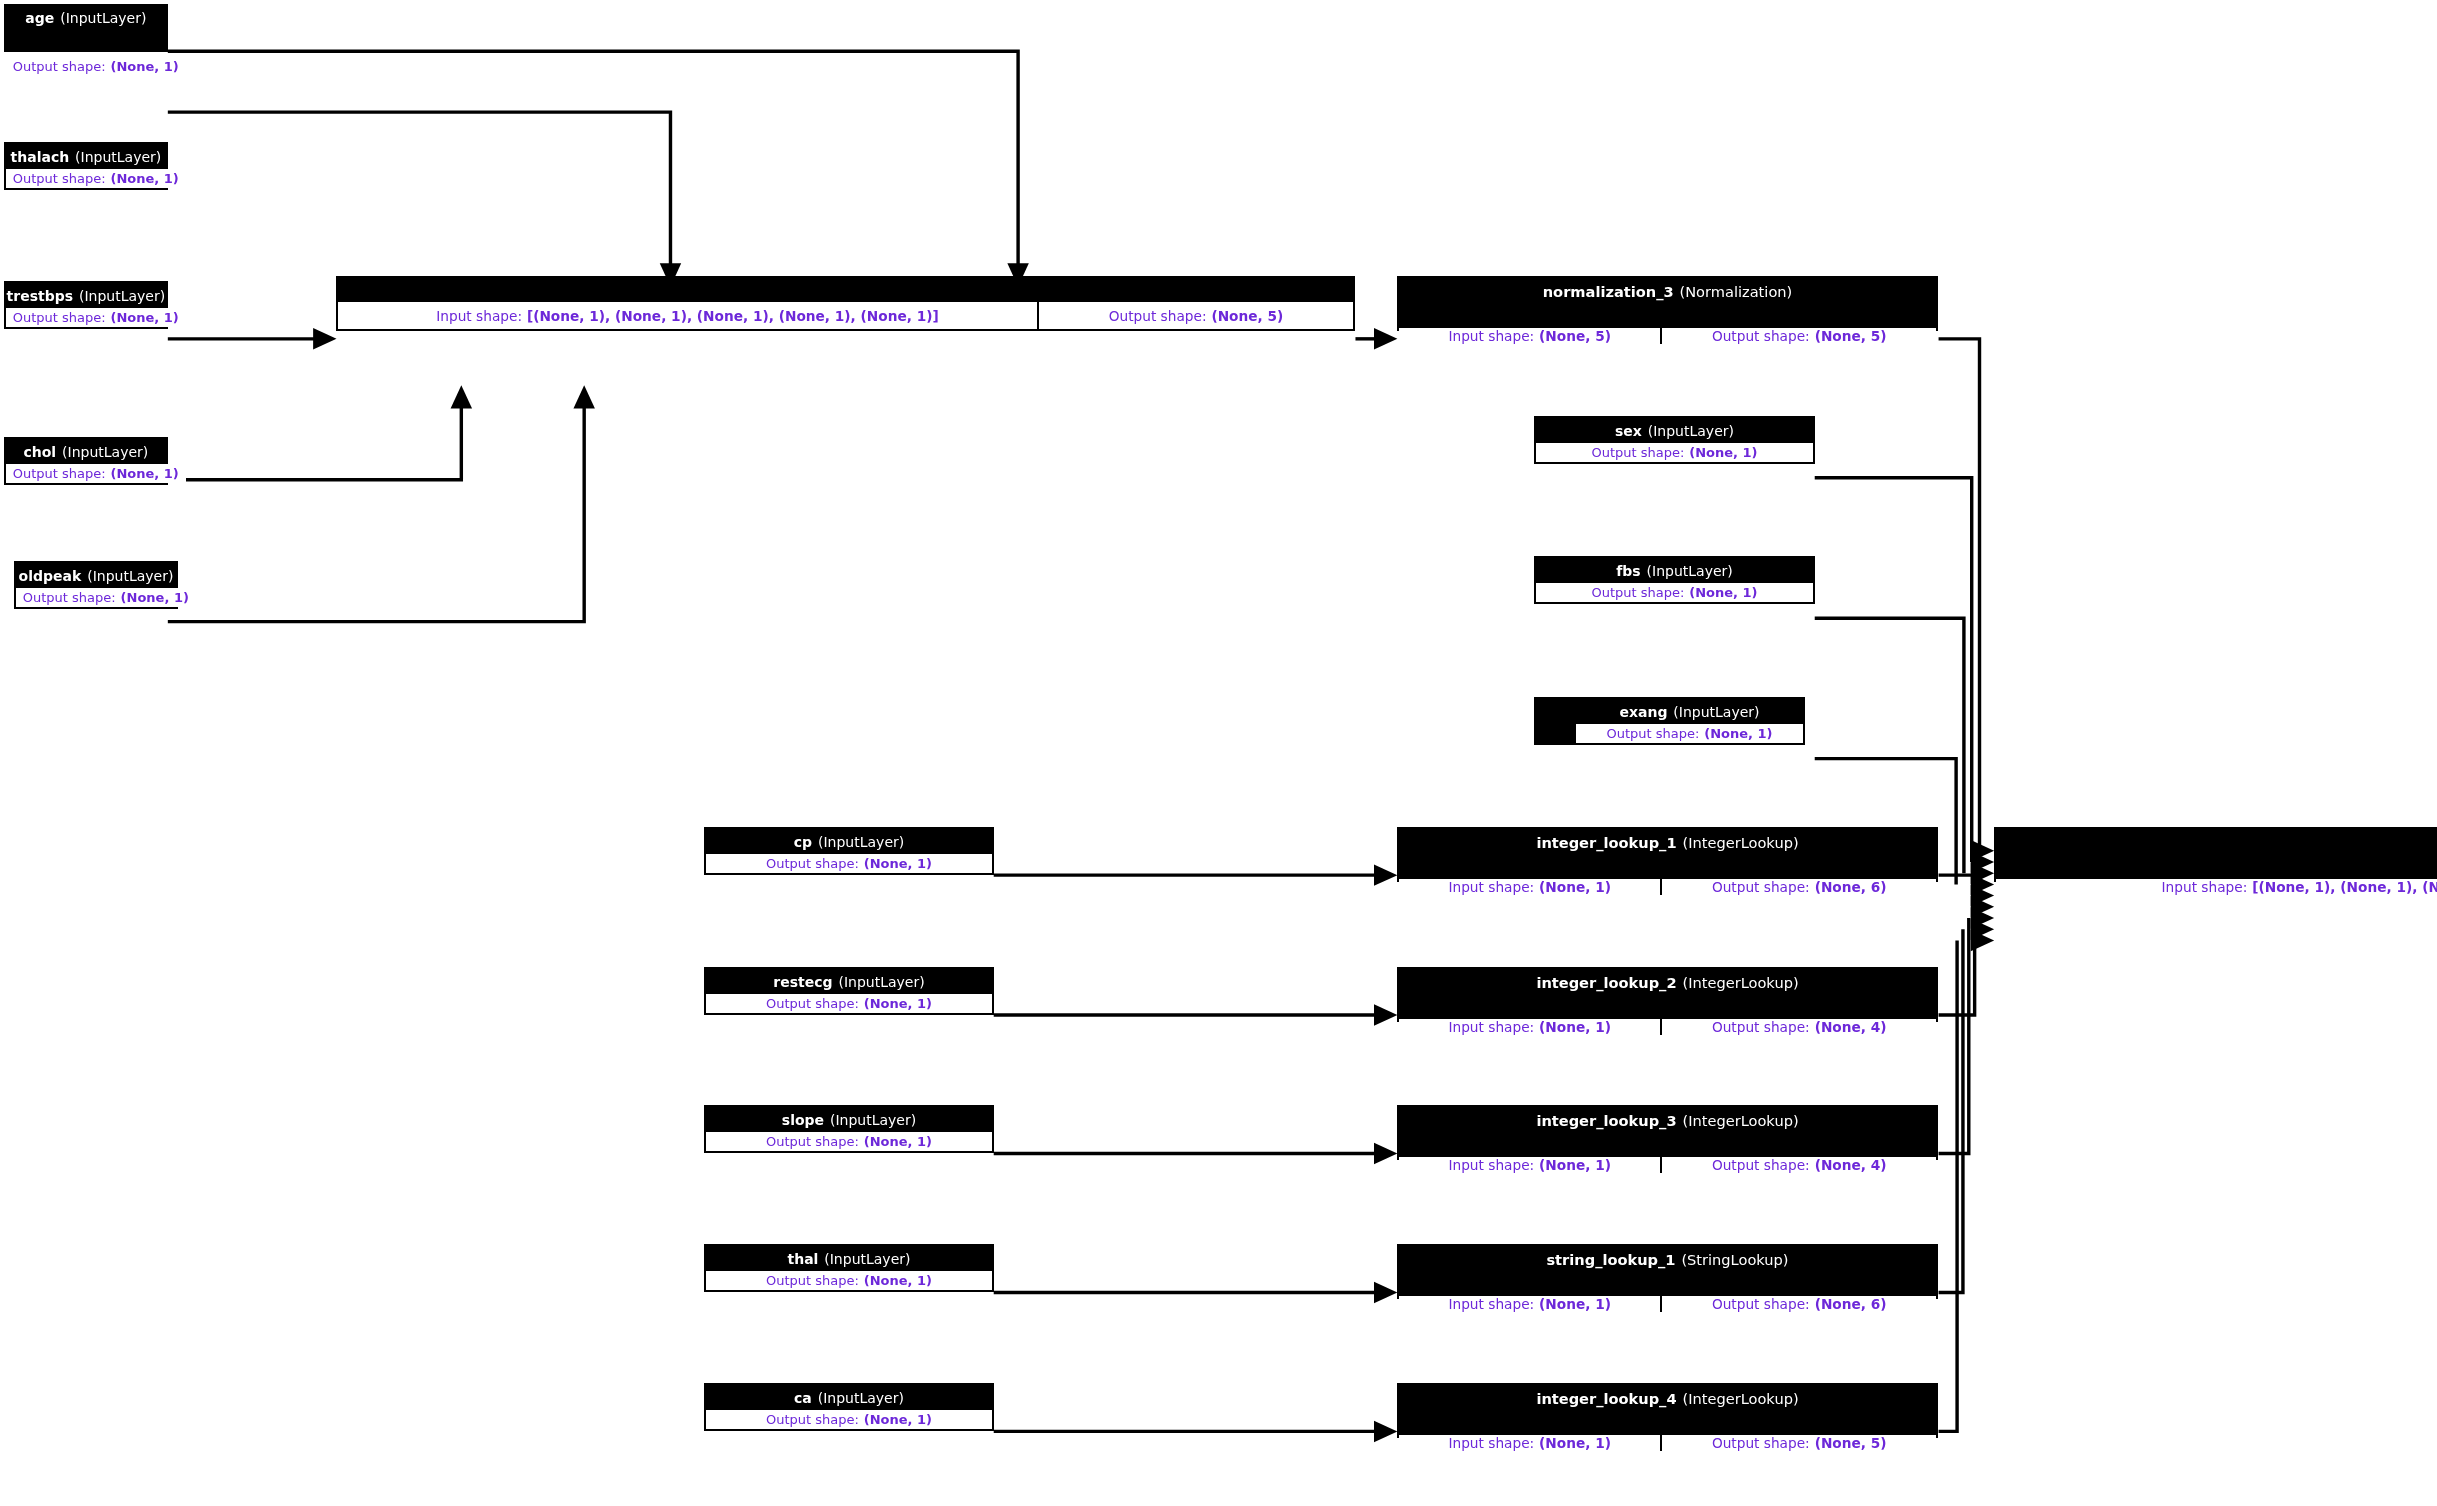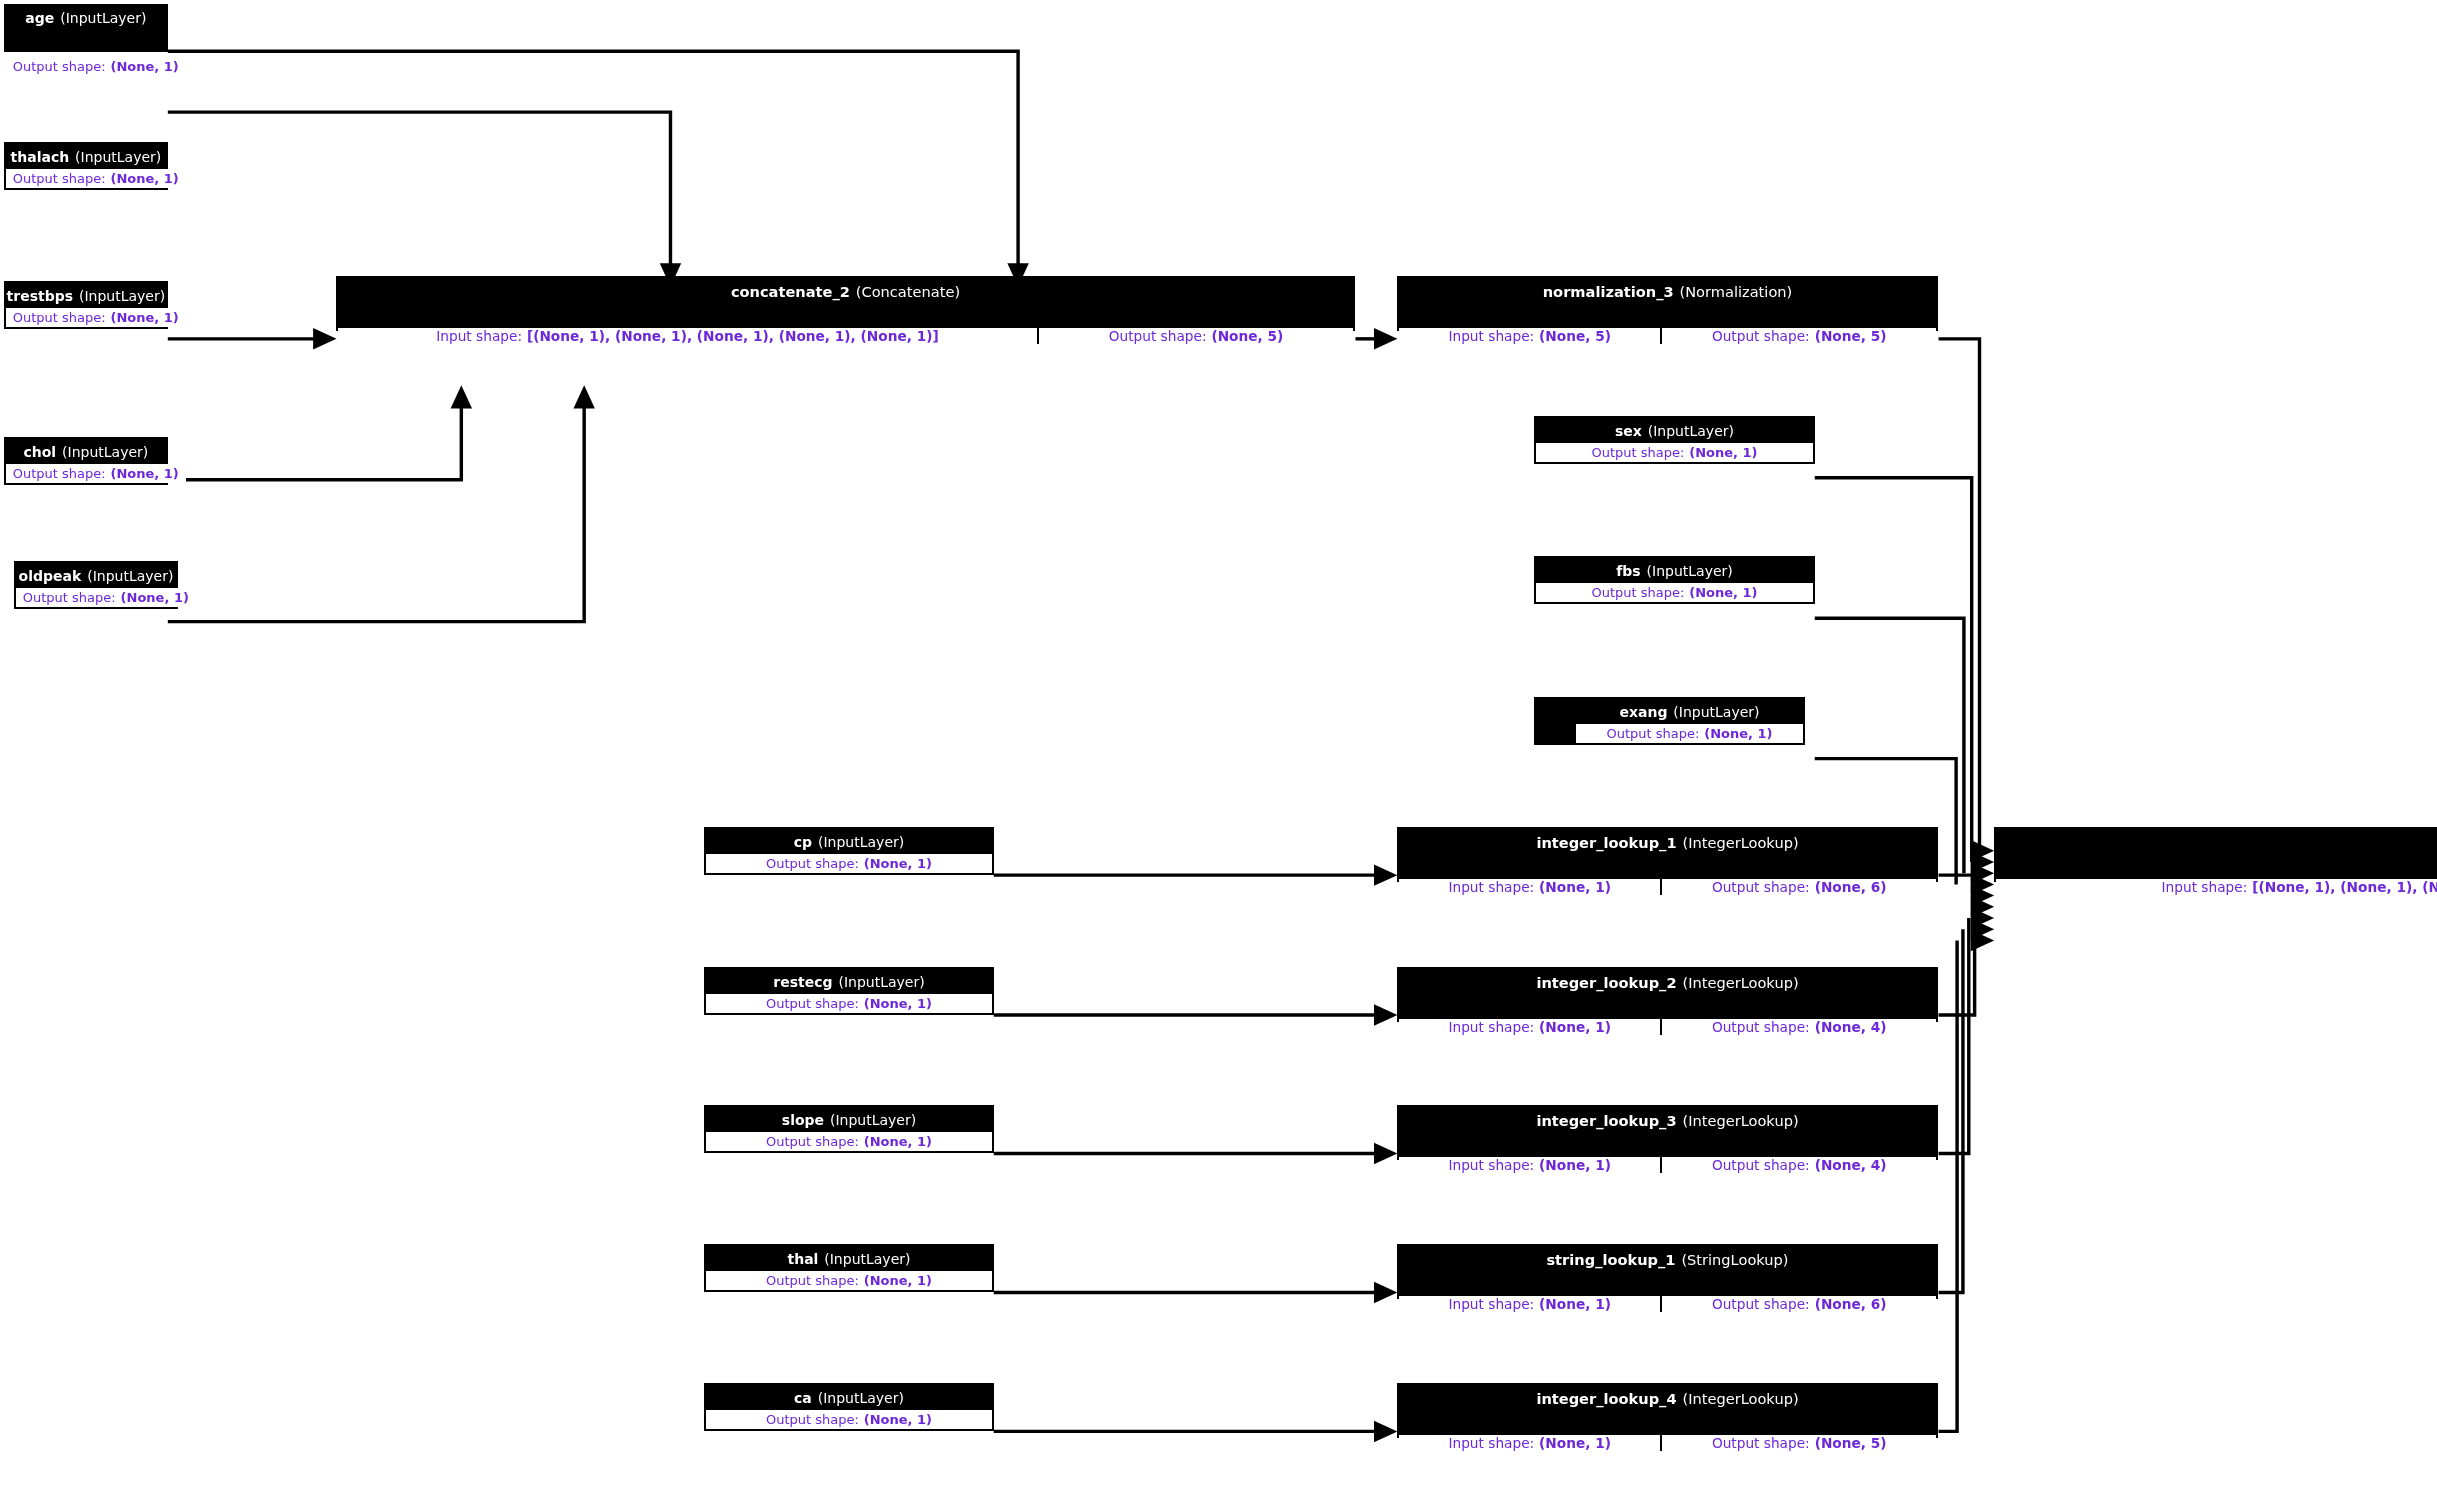--- a/index.html
+++ b/index.html
@@ -244,24 +244,20 @@
     </div>
     <div class="node-body">
       <div class="cell">
         <span class="lbl">Output shape:</span>
           <span class="val">(None, 1)</span>
       </div>
     </div>
   </div>
 
   <div class="node sz-md" style="left:336px;top:276px;width:1019px;height:55px;">
-    <div class="node-header">
-      <span class="nm">concatenate_2</span>
-        <span class="ty">(Concatenate)</span>
-    </div>
     <div class="node-body">
       <div class="cell" style="flex:0 0 699px;">
         <span class="lbl">Input shape:</span>
           <span class="val">[(None, 1), (None, 1), (None, 1), (None, 1), (None, 1)]</span>
       </div>
       <div class="cell">
         <span class="lbl">Output shape:</span>
           <span class="val">(None, 5)</span>
       </div>
     </div>

